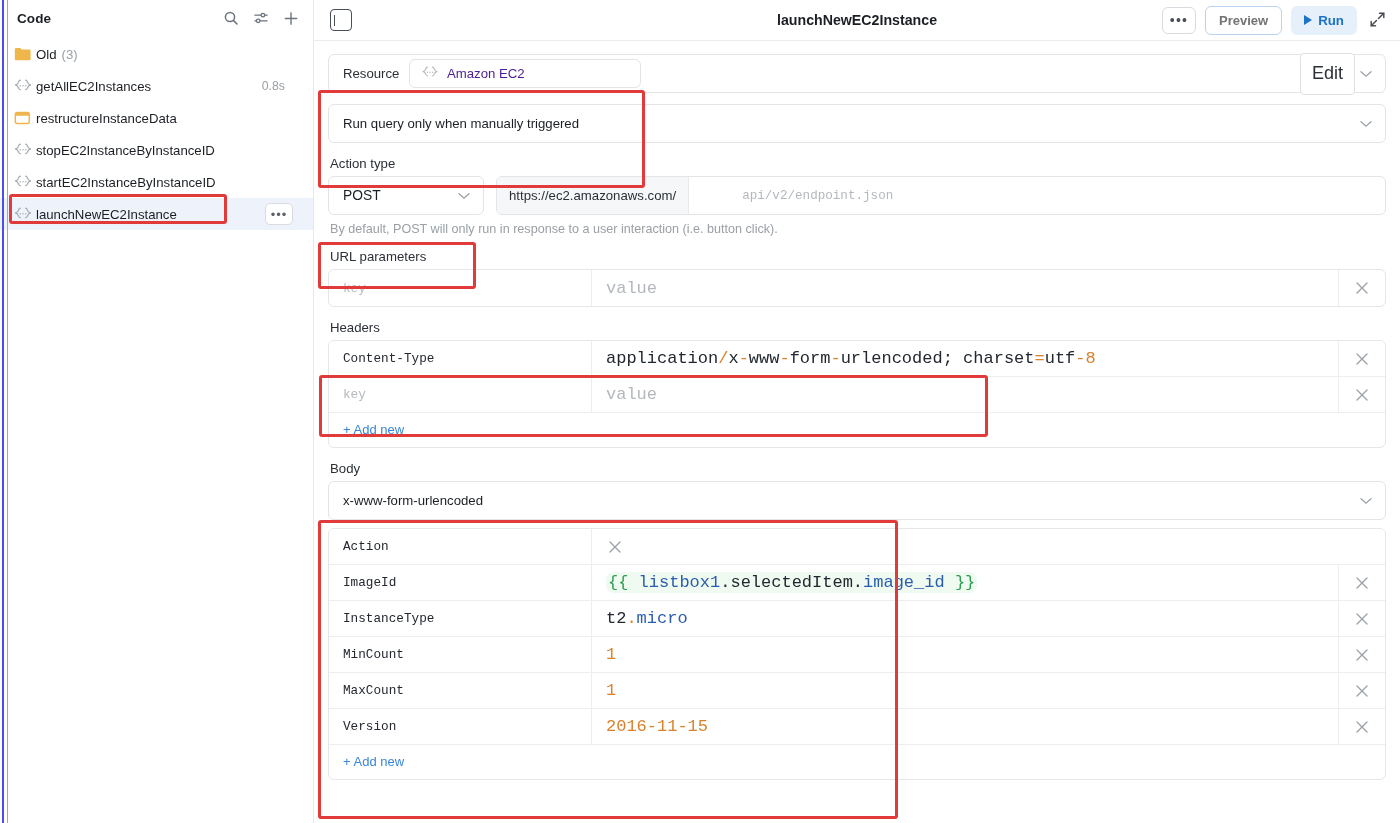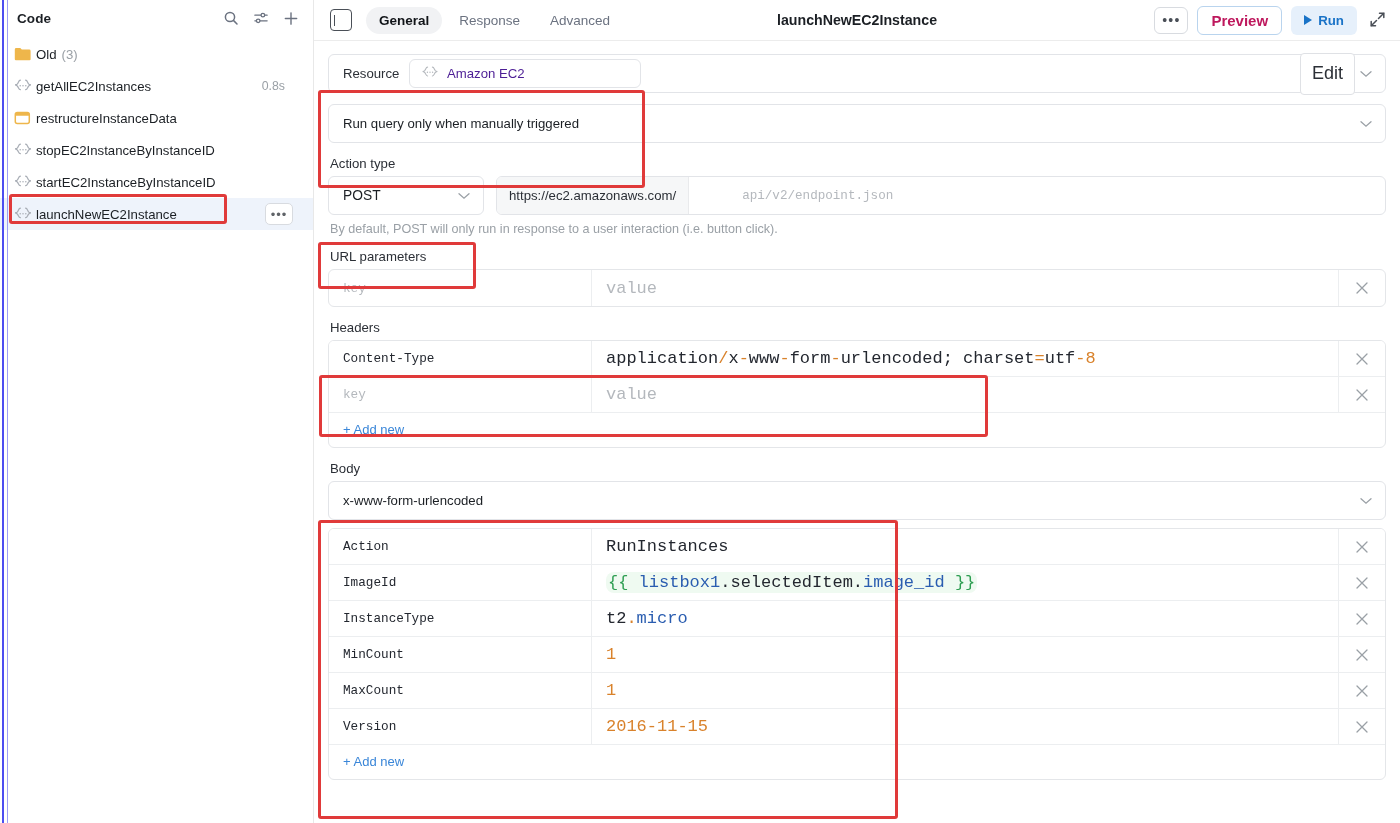--- a/index.html
+++ b/index.html
@@ -92,21 +92,21 @@
     font-size: 14.2px; font-weight: 700; color: #1b1f24; pointer-events: none;
   }
   .top-actions { margin-left: auto; display: flex; align-items: center; gap: 9px; z-index:2;}
   .btn-dots {
     width: 34px; height: 27px; border: 1px solid #d8dbe0; border-radius: 6px;
     background: #fff; display: flex; align-items: center; justify-content: center;
     color: #4a4f57; font-size: 14px; letter-spacing: 1.2px; cursor: pointer;
   }
   .btn-preview {
     height: 29px; padding: 0 13px; border: 1px solid #b9d4ee; border-radius: 6px;
-    background: #fff; color: #be185d; font-size: 15px; font-weight: 700;
+    background: #fff; color: #737373; font-size: 13px; font-weight: 700;
     display: flex; align-items: center; cursor: pointer;
   }
   .btn-run {
     height: 29px; padding: 0 13px; border-radius: 6px;
     background: #e6f0fb; color: #1a73c7; font-size: 13.3px; font-weight: 700;
     display: flex; align-items: center; gap: 6px; cursor: pointer; border: none;
   }
   .btn-run .play { width:0;height:0;border-left:8px solid #1a73c7;
                    border-top:5px solid transparent;border-bottom:5px solid transparent;}
   .expand-ic { width: 20px; height: 20px; color: #4a4f57; cursor: pointer; margin-left:2px;}
@@ -317,25 +317,20 @@
     </div>
 
     <div class="hl" style="left:9px; top:194px; width:218px; height:30px;"></div>
   </aside>
 
   <section class="main">
 
     <div class="topbar">
       <div class="panel-toggle">
         <div class="pt-inner"></div>
-      </div>
-      <div class="tabs">
-        <div class="tab active">General</div>
-        <div class="tab">Response</div>
-        <div class="tab">Advanced</div>
       </div>
       <div class="doc-title">launchNewEC2Instance</div>
       <div class="top-actions">
         <div class="btn-dots">•••</div>
         <div class="btn-preview">Preview</div>
         <div class="btn-run">
           <span class="play"></span>
           <span>Run</span>
         </div>
         <span class="expand-ic">
@@ -452,21 +447,20 @@
             </svg>
         </span>
       </div>
 
       <div style="height:8px"></div>
 
       <div class="kv-wrap">
         <div class="kv">
           <div class="kv-row">
             <div class="kv-k">Action</div>
-            <div class="kv-v">RunInstances</div>
             <div class="kv-x">
               <svg width="14" height="14" viewBox="0 0 14 14" fill="none" stroke="currentColor" stroke-width="1.3" stroke-linecap="round">
                   <path d="M2 2l10 10M12 2L2 12"></path>
                 </svg>
             </div>
           </div>
           <div class="kv-row">
             <div class="kv-k">ImageId</div>
             <div class="kv-v">
                 <span class="bind-hl"><span class="t-mustache">{{</span> <span class="t-prop">listbox1</span>.selectedItem.<span class="t-prop">image_id</span> <span class="t-mustache">}}</span></span>

